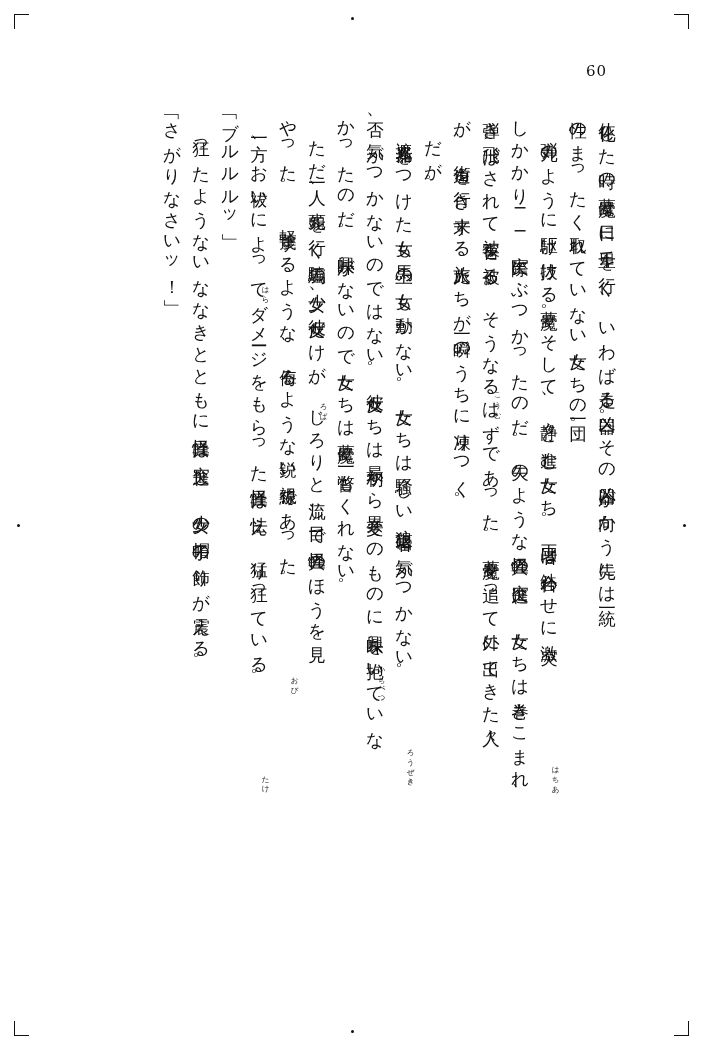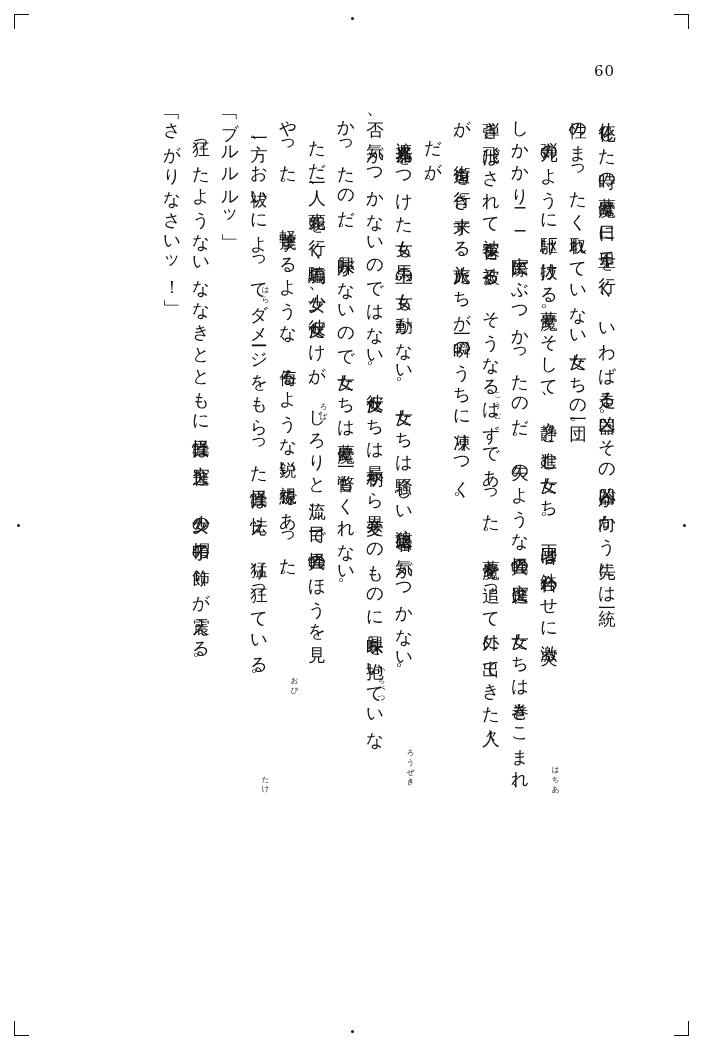--- a/index.html
+++ b/index.html
@@ -36,21 +36,21 @@
     border-radius: 50%;
   }
   .dot.top    { top: 17px; left: 50%; margin-left: -1px; }
   .dot.bottom { bottom: 17px; left: 50%; margin-left: -1px; }
   .dot.left   { left: 17px; top: 50%; margin-top: -1px; }
   .dot.right  { right: 17px; top: 50%; margin-top: -1px; }
 
   #page-number {
     position: absolute;
     top: 62px;
-    right: 88px;
+    right: 96px;
     font-size: 15px;
     letter-spacing: 1px;
     color: #111;
   }
 
   #text-block {
     position: absolute;
     top: 108px;
     left: 55px;
     right: 88px;

